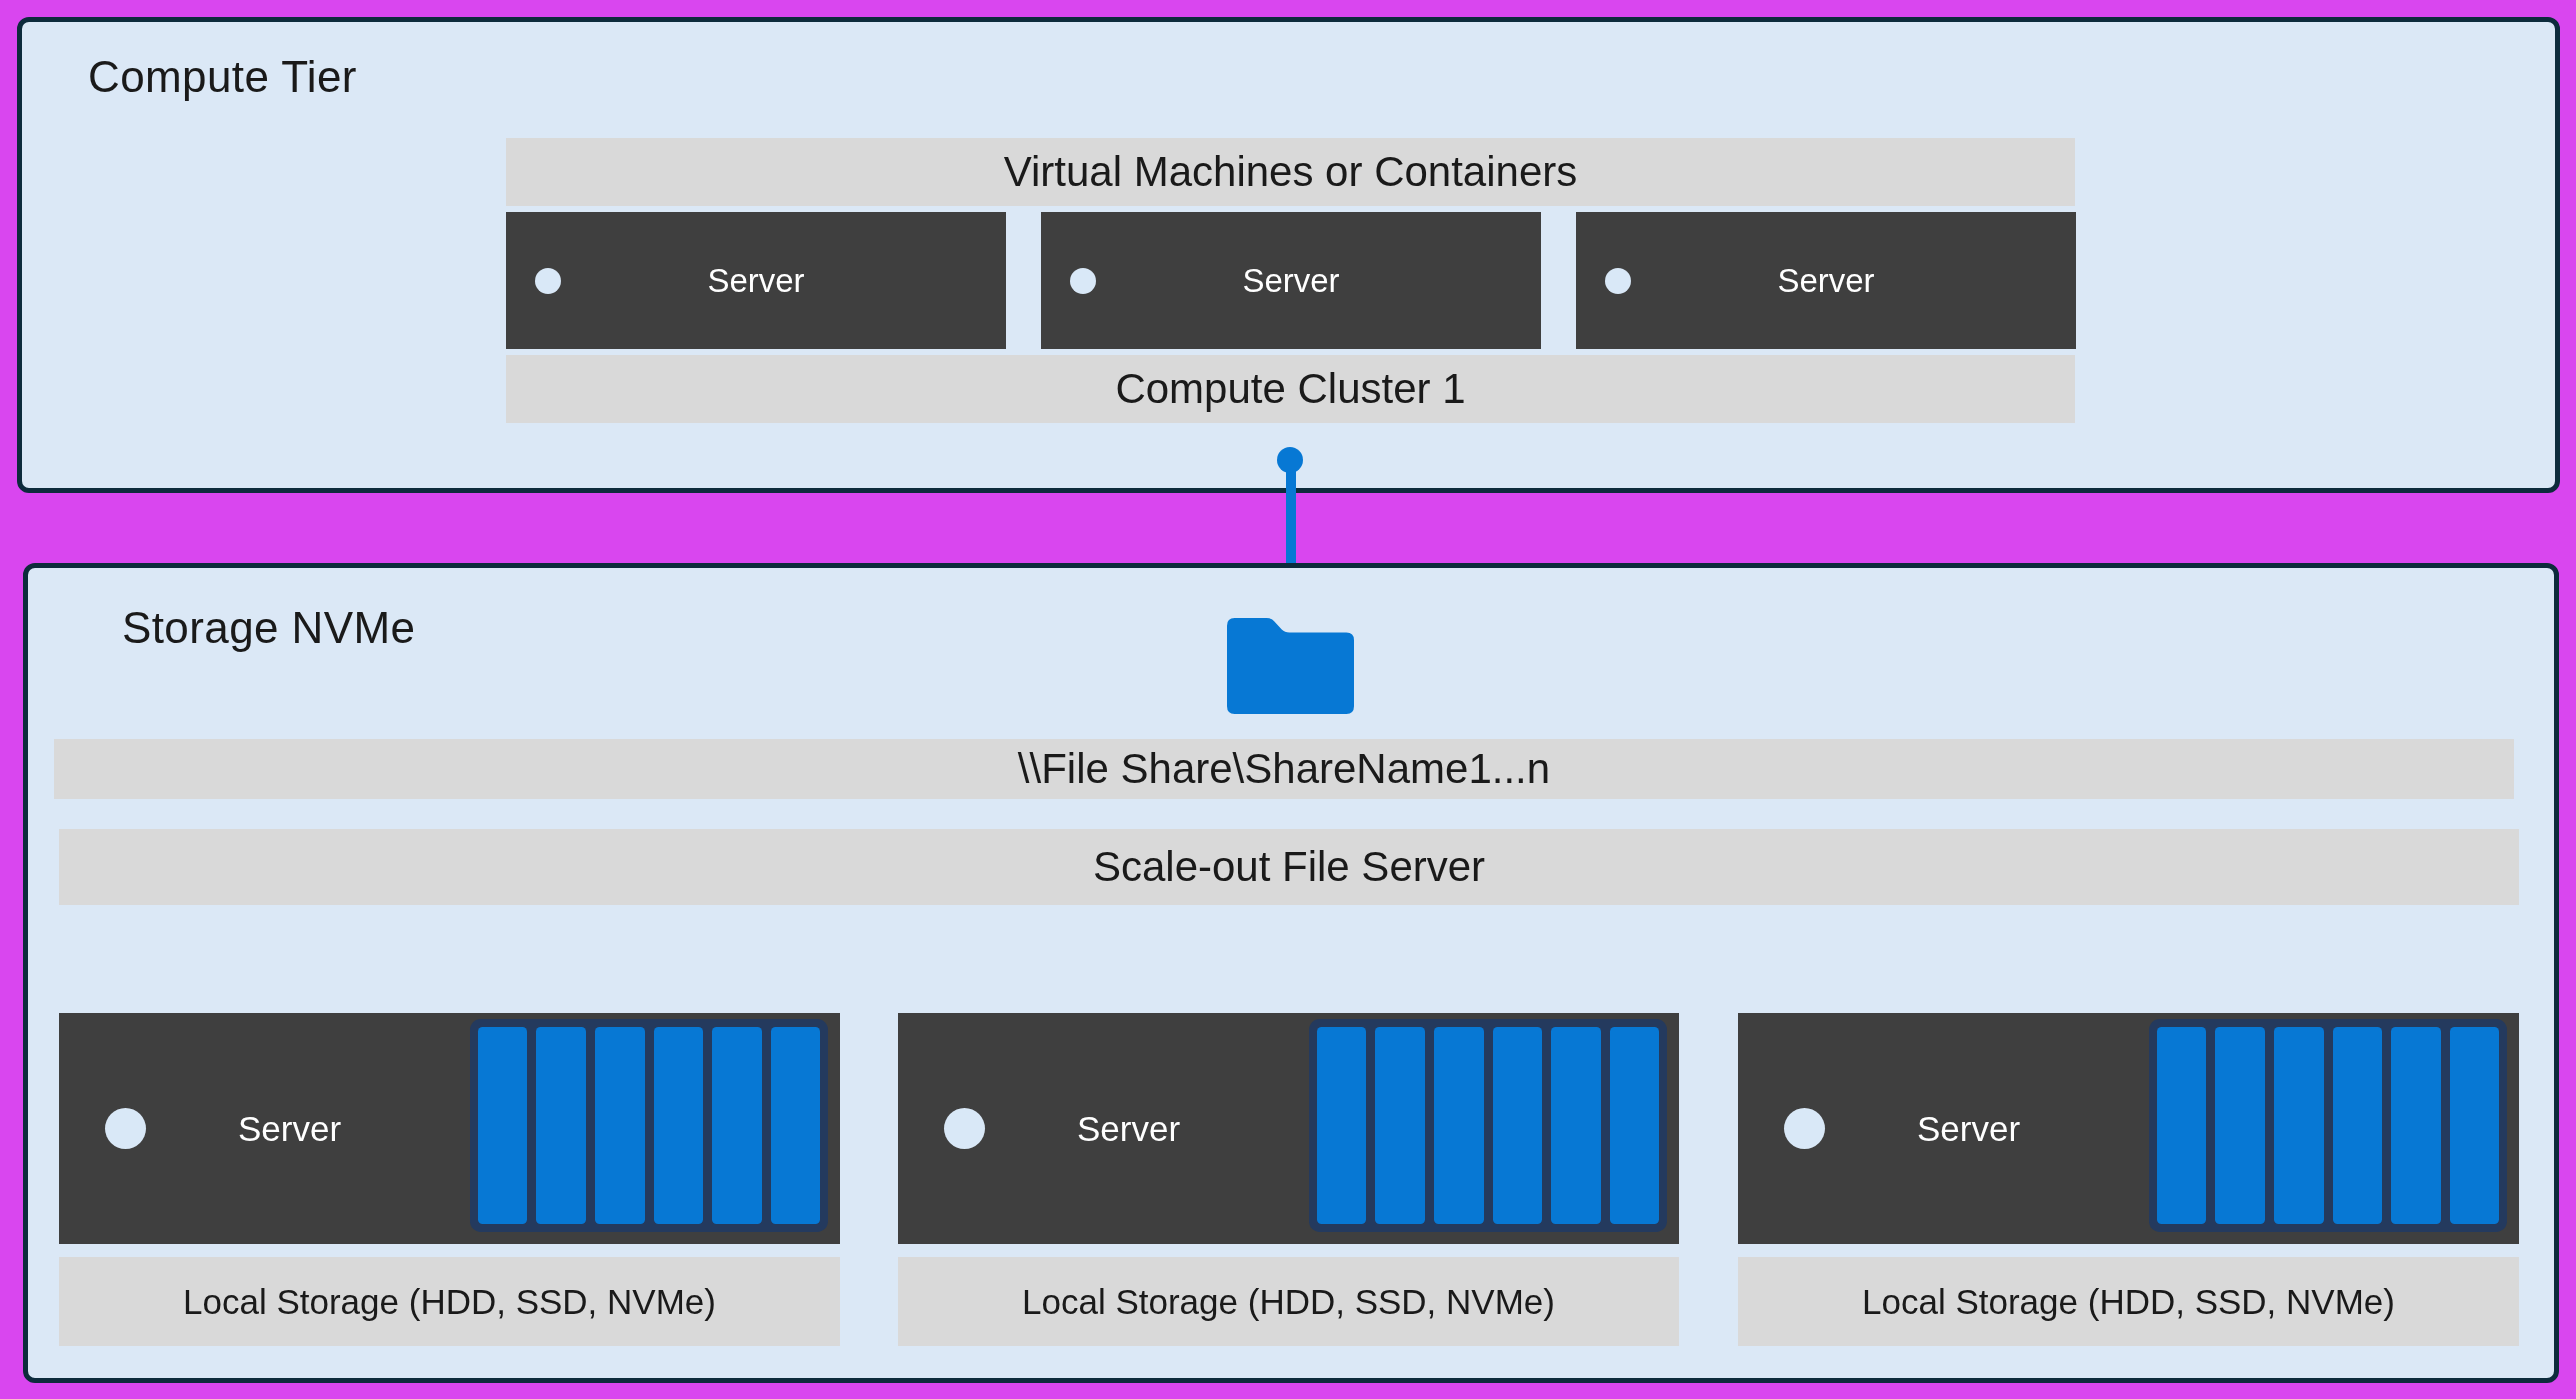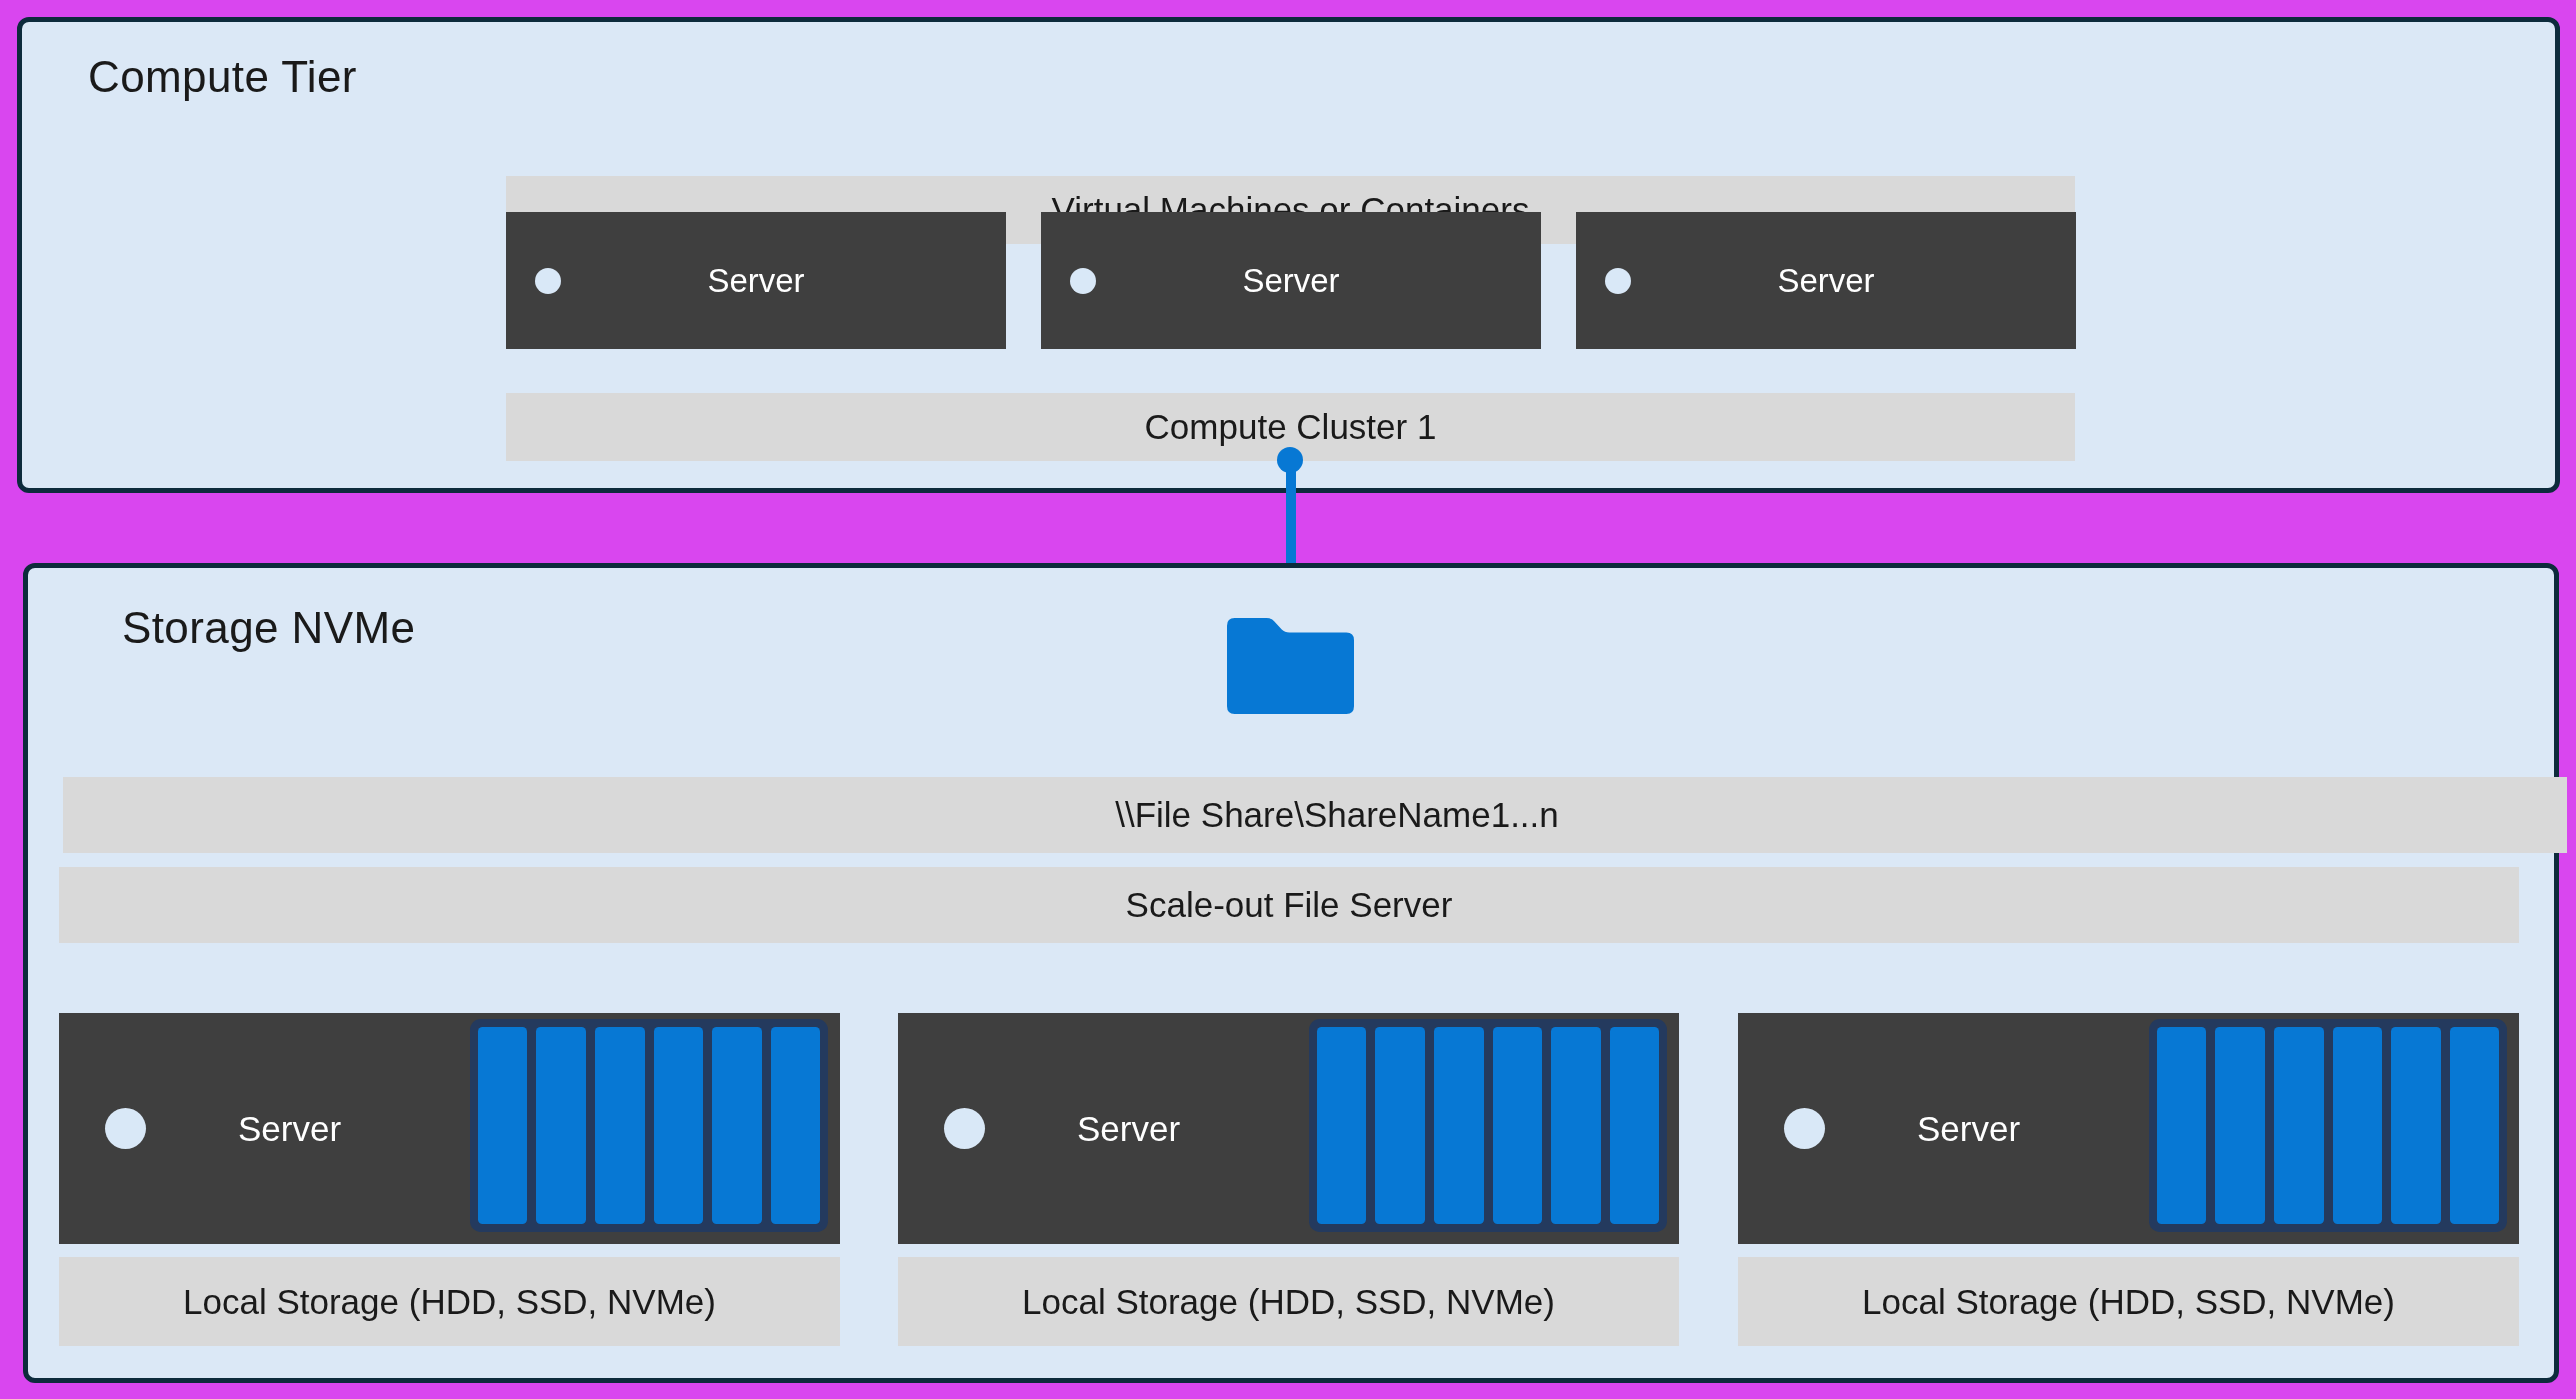--- a/index.html
+++ b/index.html
@@ -18,24 +18,24 @@
   #canvas{position:relative;width:2576px;height:1399px;background:#d946ef;overflow:hidden;}
 
   .tier-panel{position:absolute;background:var(--panel-fill);border:5.3px solid var(--panel-border);border-radius:12px;box-sizing:border-box;}
   #compute-panel{left:16.7px;top:16.7px;width:2543px;height:476px;}
   #storage-panel{left:23px;top:563px;width:2536px;height:820px;}
 
   .tier-title{position:absolute;font-size:44px;color:var(--text-dark);letter-spacing:0.4px;white-space:nowrap;}
   #compute-title{left:88px;top:52px;}
   #storage-title{left:122px;top:603px;}
 
-  .gray-bar{position:absolute;background:var(--bar-fill);display:flex;align-items:center;justify-content:center;font-size:35px;color:var(--text-dark);white-space:nowrap;margin-top:38px;}
+  .gray-bar{position:absolute;background:var(--bar-fill);display:flex;align-items:center;justify-content:center;font-size:42px;color:var(--text-dark);white-space:nowrap;}
   #vm-bar{left:506px;top:138px;width:1569px;height:68px;}
   #cluster-bar{left:506px;top:355px;width:1569px;height:68px;}
-  #fileshare-bar{left:63px;top:739px;width:2460px;height:76px;padding-left:44px;}
+  #fileshare-bar{left:54px;top:739px;width:2460px;height:60px;}
   #sofs-bar{left:59px;top:829px;width:2460px;height:76px;}
   #s2d-bar{left:59px;top:918px;width:2460px;height:76px;}
 
   .compute-server{position:absolute;top:212px;width:500px;height:137px;background:var(--server-fill);display:flex;align-items:center;justify-content:center;}
   .compute-server .server-label{font-size:33px;color:var(--text-light);}
   .compute-server .node-dot{position:absolute;left:29px;top:56px;width:26px;height:26px;border-radius:50%;background:var(--dot-fill);}
 
   .storage-node{position:absolute;top:1013px;width:781px;height:231px;background:var(--server-fill);}
   .storage-node .node-dot{position:absolute;left:46px;top:95px;width:41px;height:41px;border-radius:50%;background:var(--dot-fill);}
   .storage-node .label-wrap{position:absolute;left:76px;right:396px;top:0;bottom:0;display:flex;align-items:center;justify-content:center;}

